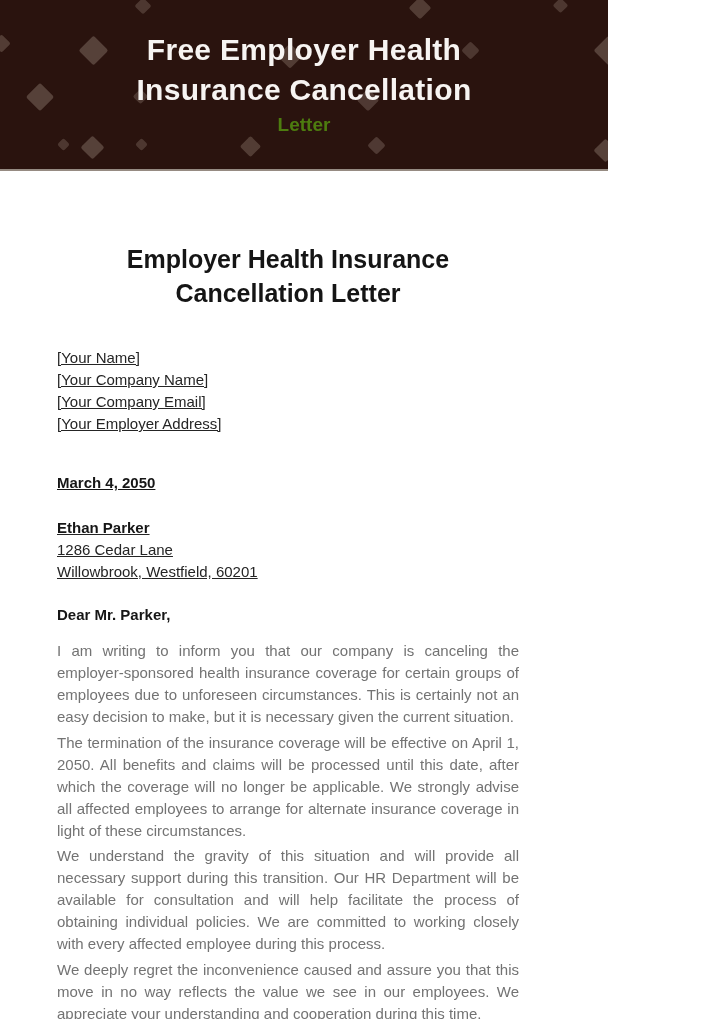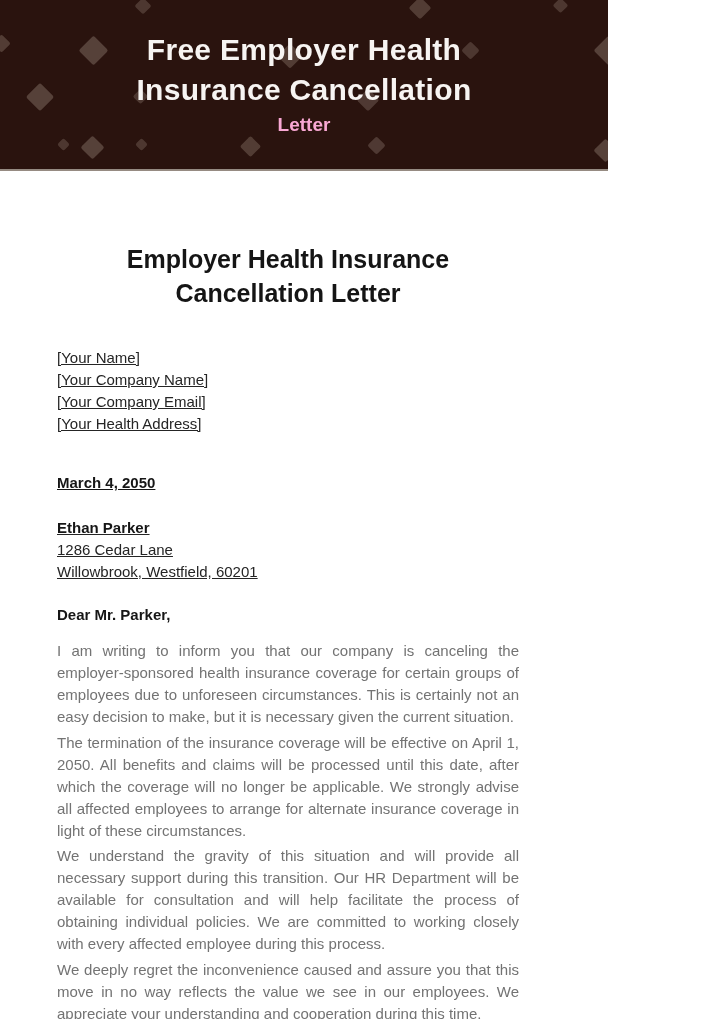--- a/index.html
+++ b/index.html
@@ -30,21 +30,21 @@
   }
   .banner-title {
     color: #f7f4f2;
     font-size: 30px;
     font-weight: 700;
     line-height: 40px;
     letter-spacing: 0.3px;
   }
   .banner-subtitle {
     margin-top: 4px;
-    color: #f9a8d4;
+    color: #4d7c0f;
     font-size: 19px;
     font-weight: 600;
   }
 
   
   .page {
     width: 576px;
     background: #ffffff;
     padding: 0 57px;
   }
@@ -110,21 +110,21 @@
   </div>
 </div>
 
 <div class="page">
   <h1 class="doc-title">Employer Health Insurance Cancellation Letter</h1>
 
   <div class="block sender-block">
     <div>[Your Name]</div>
     <div>[Your Company Name]</div>
     <div>[Your Company Email]</div>
-    <div>[Your Health Address]</div>
+    <div>[Your Employer Address]</div>
   </div>
 
   <div class="block date-line">March 4, 2050</div>
 
   <div class="block recipient-block">
     <div class="recipient-name">Ethan Parker</div>
     <div>1286 Cedar Lane</div>
     <div>Willowbrook, Westfield, 60201</div>
   </div>
 

